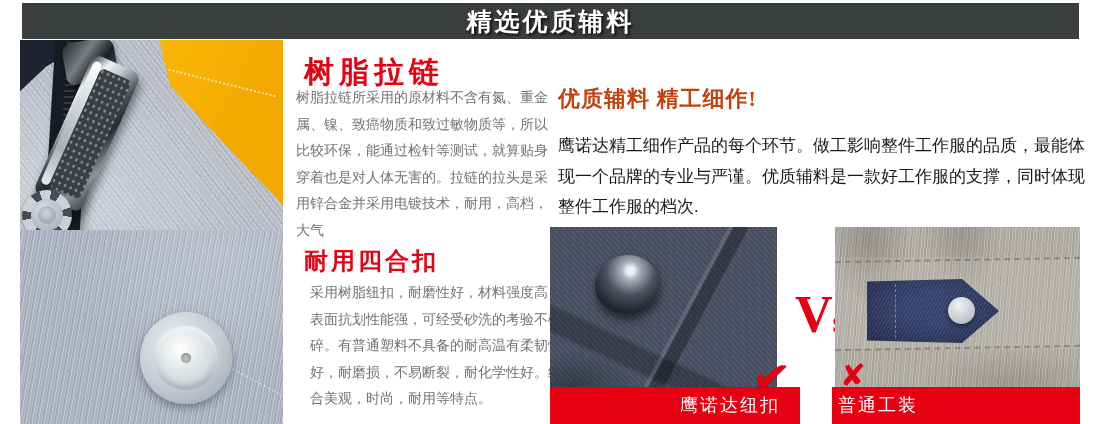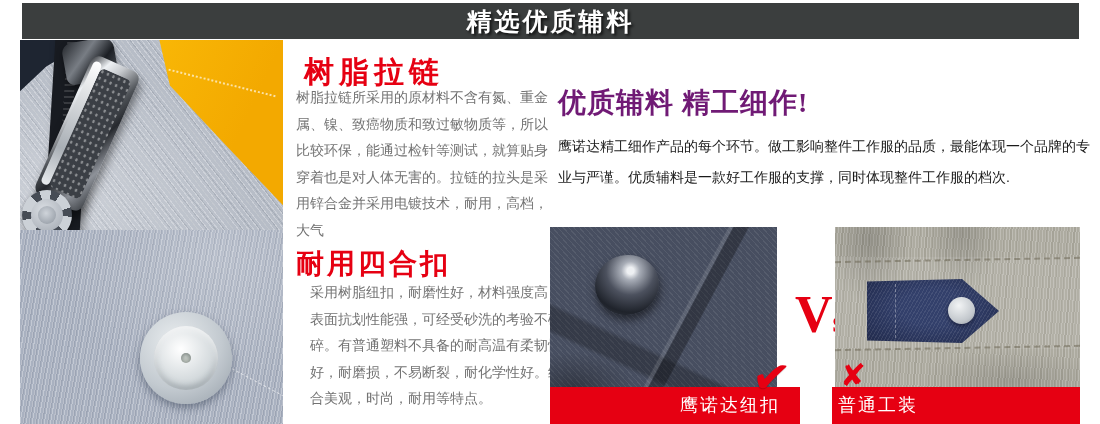--- a/index.html
+++ b/index.html
@@ -77,28 +77,28 @@
     background:radial-gradient(circle at 42% 36%, #ffffff, #d3d9dc 60%, #aab2b8 95%);
     box-shadow:inset 0 3px 6px rgba(255,255,255,.8), inset 0 -3px 6px rgba(70,80,90,.35);}
   .snap-center{position:absolute;inset:27px;border-radius:50%;
     background:radial-gradient(circle at 45% 35%, #d4d9d3, #a9b0a9 85%);
     box-shadow:inset 0 2px 5px rgba(60,70,70,.45);}
 
   
   .sec-heading{position:absolute;margin:8px;font-weight:bold;color:var(--accent-red,#e60012);
     font-family:"Liberation Sans","DejaVu Sans",sans-serif;}
   .h-zip{left:296px;top:44px;font-size:30px;letter-spacing:5px;}
-  .h-snap{left:288px;top:237px;font-size:28px;letter-spacing:3px;}
+  .h-snap{left:296px;top:237px;font-size:24px;letter-spacing:3px;}
   .body-p{position:absolute;margin:0;width:252px;font-size:14px;line-height:26.5px;
     color:#737373;text-align:justify;}
   .p-zip{left:296px;top:84px;}
   .p-snap{left:310px;top:280px;font-family:Liberation Mono, monospace;}
-  .h-quality{position:absolute;left:558px;top:84px;margin:0;font-size:28px;font-weight:bold;
-    color:#701a75;letter-spacing:1px;font-family:"Liberation Serif","DejaVu Serif",serif;}
-  .p-quality{position:absolute;left:558px;top:131px;margin:0;width:540px;font-size:14px;
+  .h-quality{position:absolute;left:558px;top:84px;margin:0;font-size:22px;font-weight:bold;
+    color:#c2410c;letter-spacing:1px;font-family:"Liberation Serif","DejaVu Serif",serif;}
+  .p-quality{position:absolute;left:558px;top:131px;margin:0;width:540px;font-size:17px;
     line-height:30.5px;color:#1a1a1a;}
 
   
   .compare{position:absolute;top:227px;height:197px;}
   .compare-good{left:550px;width:250px;}
   .compare-bad{left:832px;width:248px;}
   .label-bar{position:absolute;left:0;bottom:0;width:100%;height:37px;
     background:var(--accent-red,#e60012);color:#fff;font-size:18px;line-height:37px;
     font-family:"Liberation Serif","DejaVu Serif",serif;letter-spacing:2px;}
   .label-good{text-align:right;padding-right:20px;}

